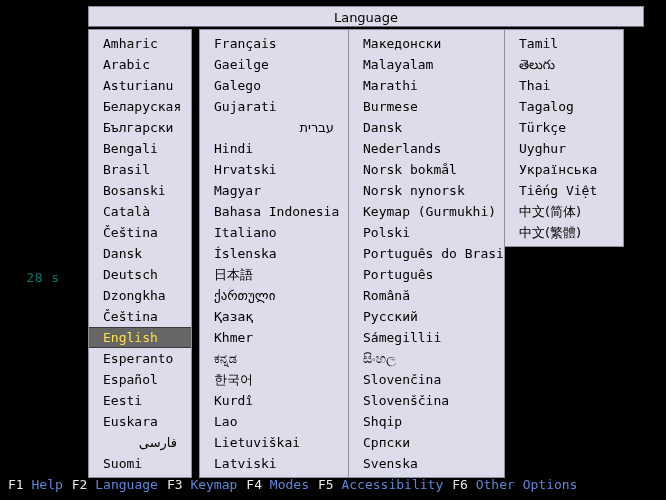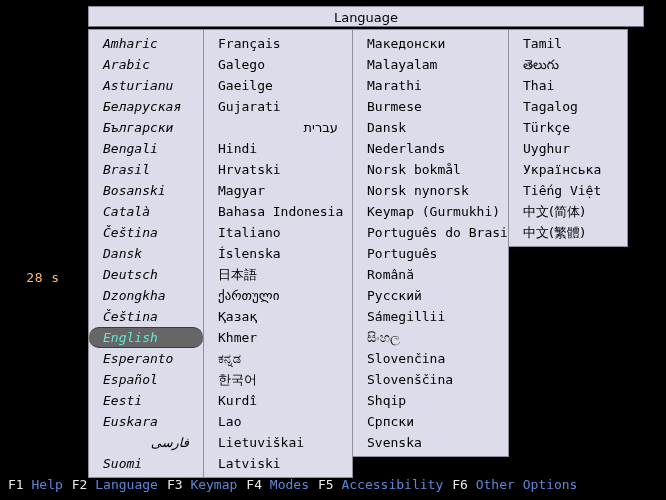--- a/index.html
+++ b/index.html
@@ -22,21 +22,21 @@
     background: #000000;
   }
 
   
   #timer {
     position: absolute;
     left: 0px;
     top: 270px;
     width: 86px;
     text-align: center;
-    color: #fdba74;
+    color: #0f766e;
     font-size: 13px;
     font-family: "DejaVu Sans Mono", "Liberation Mono", monospace;
     letter-spacing: 0.5px;
   }
 
   
   #dialog {
     position: absolute;
     left: 88px;
     top: 6px;
@@ -63,43 +63,42 @@
     display: flex;
     align-items: flex-start;
   }
   .col {
     background: #dcdcea;
     border: 1px solid #8f8f9e;
     box-sizing: border-box;
     padding: 3px 0 3px 0;
     margin-right: -1px;
   }
-  .col-1 { width: 116px; font-style: italic; }
-  .col-2 { width: 150px; }
+  .col-1 { width: 104px; }
+  .col-2 { width: 150px; margin-left: 8px; }
   .col-3 { width: 157px; }
   .col-4 { width: 120px; }
 
   .item {
     height: 21px;
     line-height: 21px;
     padding: 0 4px 0 14px;
     font-size: 13px;
     color: #000000;
     white-space: nowrap;
     overflow: hidden;
     font-family: "DejaVu Sans Mono", "Liberation Mono", monospace;
     box-sizing: border-box;
   }
   .item.selected {
     background: #666666;
-    color: #5eead4;
+    color: #fde047;
     border-top: 1px solid #3a3a3a;
     border-bottom: 1px solid #3a3a3a;
     line-height: 19px;
-    border-radius: 10px;
   }
   .item.rtl {
     direction: rtl;
     text-align: right;
     padding-right: 14px;
     padding-left: 4px;
     font-family: "DejaVu Sans", "Liberation Sans", sans-serif;
   }
   .item.cjk {
     font-family: "DejaVu Sans", "Liberation Sans", sans-serif;
@@ -158,22 +157,22 @@
           <div class="item selected">English</div>
           <div class="item">Esperanto</div>
           <div class="item">Español</div>
           <div class="item">Eesti</div>
           <div class="item">Euskara</div>
           <div class="item rtl">فارسی</div>
           <div class="item">Suomi</div>
         </div>
         <div class="col col-2">
           <div class="item">Français</div>
+          <div class="item">Gaeilge</div>
           <div class="item">Galego</div>
-          <div class="item">Gaeilge</div>
           <div class="item">Gujarati</div>
           <div class="item rtl">עברית</div>
           <div class="item">Hindi</div>
           <div class="item">Hrvatski</div>
           <div class="item">Magyar</div>
           <div class="item">Bahasa Indonesia</div>
           <div class="item">Italiano</div>
           <div class="item">Íslenska</div>
           <div class="item cjk">日本語</div>
           <div class="item cjk">ქართული</div>
@@ -189,20 +188,21 @@
         <div class="col col-3">
           <div class="item">Македонски</div>
           <div class="item">Malayalam</div>
           <div class="item">Marathi</div>
           <div class="item">Burmese</div>
           <div class="item">Dansk</div>
           <div class="item">Nederlands</div>
           <div class="item">Norsk bokmål</div>
           <div class="item">Norsk nynorsk</div>
           <div class="item">Keymap (Gurmukhi)</div>
+          <div class="item">Polski</div>
           <div class="item">Português do Brasil</div>
           <div class="item">Português</div>
           <div class="item">Română</div>
           <div class="item">Русский</div>
           <div class="item">Sámegillii</div>
           <div class="item cjk">සිංහල</div>
           <div class="item">Slovenčina</div>
           <div class="item">Slovenščina</div>
           <div class="item">Shqip</div>
           <div class="item">Српски</div>

